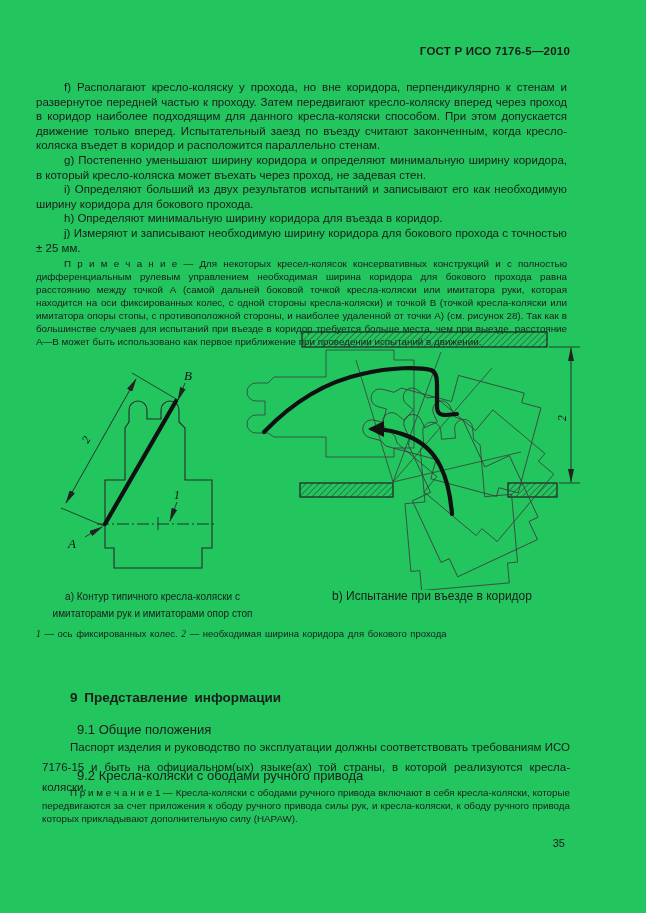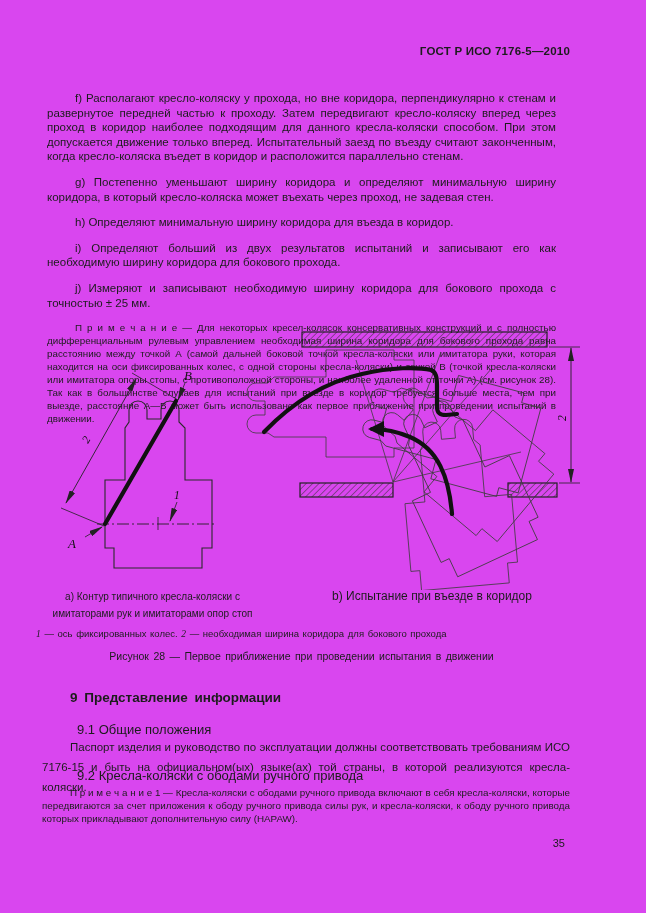--- a/index.html
+++ b/index.html
@@ -1,32 +1,32 @@
 <!DOCTYPE html>
 <html><head>
 <meta charset="utf-8">
 <style>
   html,body{margin:0;padding:0;background:#e8e8e8;}
   .page{
     position:relative;
     width:646px;height:913px;
-    background:#d946ef;
+    background:#22c55e;
     font-family:"Liberation Sans", sans-serif;
     color:#1c1c1c;
     overflow:hidden;
   }
   .doc-header{
     position:absolute;top:45px;right:76px;
     font-size:11.5px;font-weight:bold;letter-spacing:.2px;
   }
   .body-text{
     position:absolute;left:36px;top:80px;width:531px;
     font-size:11.5px;line-height:14.6px;text-align:justify;
   }
-  .body-text p{margin:11px;text-indent:28px;}
+  .body-text p{margin:0;text-indent:28px;}
   .body-text p.note{font-size:9.8px;line-height:13px;margin-top:2px;}
   .fig-svg{position:absolute;left:0;top:328px;}
   .cap-a{
     position:absolute;left:40px;top:588px;width:225px;
     font-size:10px;line-height:17px;text-align:center;
   }
   .cap-b{position:absolute;left:332px;top:589px;font-size:12px;}
   .legend{
     position:absolute;left:36px;top:628px;width:531px;
     font-size:9.5px;text-align:left;word-spacing:1px;
@@ -64,22 +64,22 @@
 </head>
 <body>
 
 <div class="page">
 
   <div class="doc-header">ГОСТ Р ИСО 7176-5—2010</div>
 
   <div class="body-text">
     <p>f) Располагают кресло-коляску у прохода, но вне коридора, перпендикулярно к стенам и развернутое передней частью к проходу. Затем передвигают кресло-коляску вперед через проход в коридор наиболее подходящим для данного кресла-коляски способом. При этом допускается движение только вперед. Испытательный заезд по въезду считают законченным, когда кресло-коляска въедет в коридор и расположится параллельно стенам.</p>
     <p>g) Постепенно уменьшают ширину коридора и определяют минимальную ширину коридора, в который кресло-коляска может въехать через проход, не задевая стен.</p>
+    <p>i) Определяют больший из двух результатов испытаний и записывают его как необходимую ширину коридора для бокового прохода.</p>
     <p>h) Определяют минимальную ширину коридора для въезда в коридор.</p>
-    <p>i) Определяют больший из двух результатов испытаний и записывают его как необходимую ширину коридора для бокового прохода.</p>
     <p>j) Измеряют и записывают необходимую ширину коридора для бокового прохода с точностью ± 25 мм.</p>
     <p class="note">П р и м е ч а н и е — Для некоторых кресел-колясок консервативных конструкций и с полностью дифференциальным рулевым управлением необходимая ширина коридора для бокового прохода равна расстоянию между точкой А (самой дальней боковой точкой кресла-коляски или имитатора руки, которая находится на оси фиксированных колес, с одной стороны кресла-коляски) и точкой В (точкой кресла-коляски или имитатора опоры стопы, с противоположной стороны, и наиболее удаленной от точки А) (см. рисунок 28). Так как в большинстве случаев для испытаний при въезде в коридор требуется больше места, чем при выезде, расстояние А—В может быть использовано как первое приближение при проведении испытаний в движении.</p>
   </div>
 
   <svg class="fig-svg" width="646" height="262" viewBox="0 328 646 262" xmlns="http://www.w3.org/2000/svg">
     <defs>
       <pattern id="hatch" width="4.5" height="4.5" patternUnits="userSpaceOnUse" patternTransform="rotate(45)">
         <line x1="0" y1="0" x2="0" y2="4.5" stroke="#333" stroke-width="1"></line>
       </pattern>
       <marker id="dimA" viewBox="0 0 14 6" refX="13" refY="3" markerWidth="14" markerHeight="6" orient="auto-start-reverse" markerUnits="userSpaceOnUse">
@@ -137,21 +137,20 @@
   <div class="cap-a">а) Контур типичного кресла-коляски с имитаторами рук и имитаторами опор стоп</div>
   <div class="cap-b">b) Испытание при въезде в коридор</div>
 
   <div class="legend">
     <span class="it">1</span>
     <span>— ось фиксированных колес.</span>
     <span class="it">2</span>
     <span>— необходимая ширина коридора для бокового прохода</span>
   </div>
 
-  <div class="fig-caption">Рисунок 28 — Первое приближение при проведении испытания в движении</div>
 
   <div class="sec-title">9 Представление информации</div>
   <div class="sub-title sub1-title">9.1 Общие положения</div>
   <div class="sub-text sub1-text">Паспорт изделия и руководство по эксплуатации должны соответствовать требованиям ИСО 7176-15 и быть на официальном(ых) языке(ах) той страны, в которой реализуются кресла-коляски.</div>
   <div class="sub-title sub2-title">9.2 Кресла-коляски с ободами ручного привода</div>
   <div class="sub-text sub2-note">П р и м е ч а н и е  1 — Кресла-коляски с ободами ручного привода включают в себя кресла-коляски, которые передвигаются за счет приложения к ободу ручного привода силы рук, и кресла-коляски, к ободу ручного привода которых прикладывают дополнительную силу (HAPAW).</div>
 
   <div class="page-num">35</div>
 
 </div>

